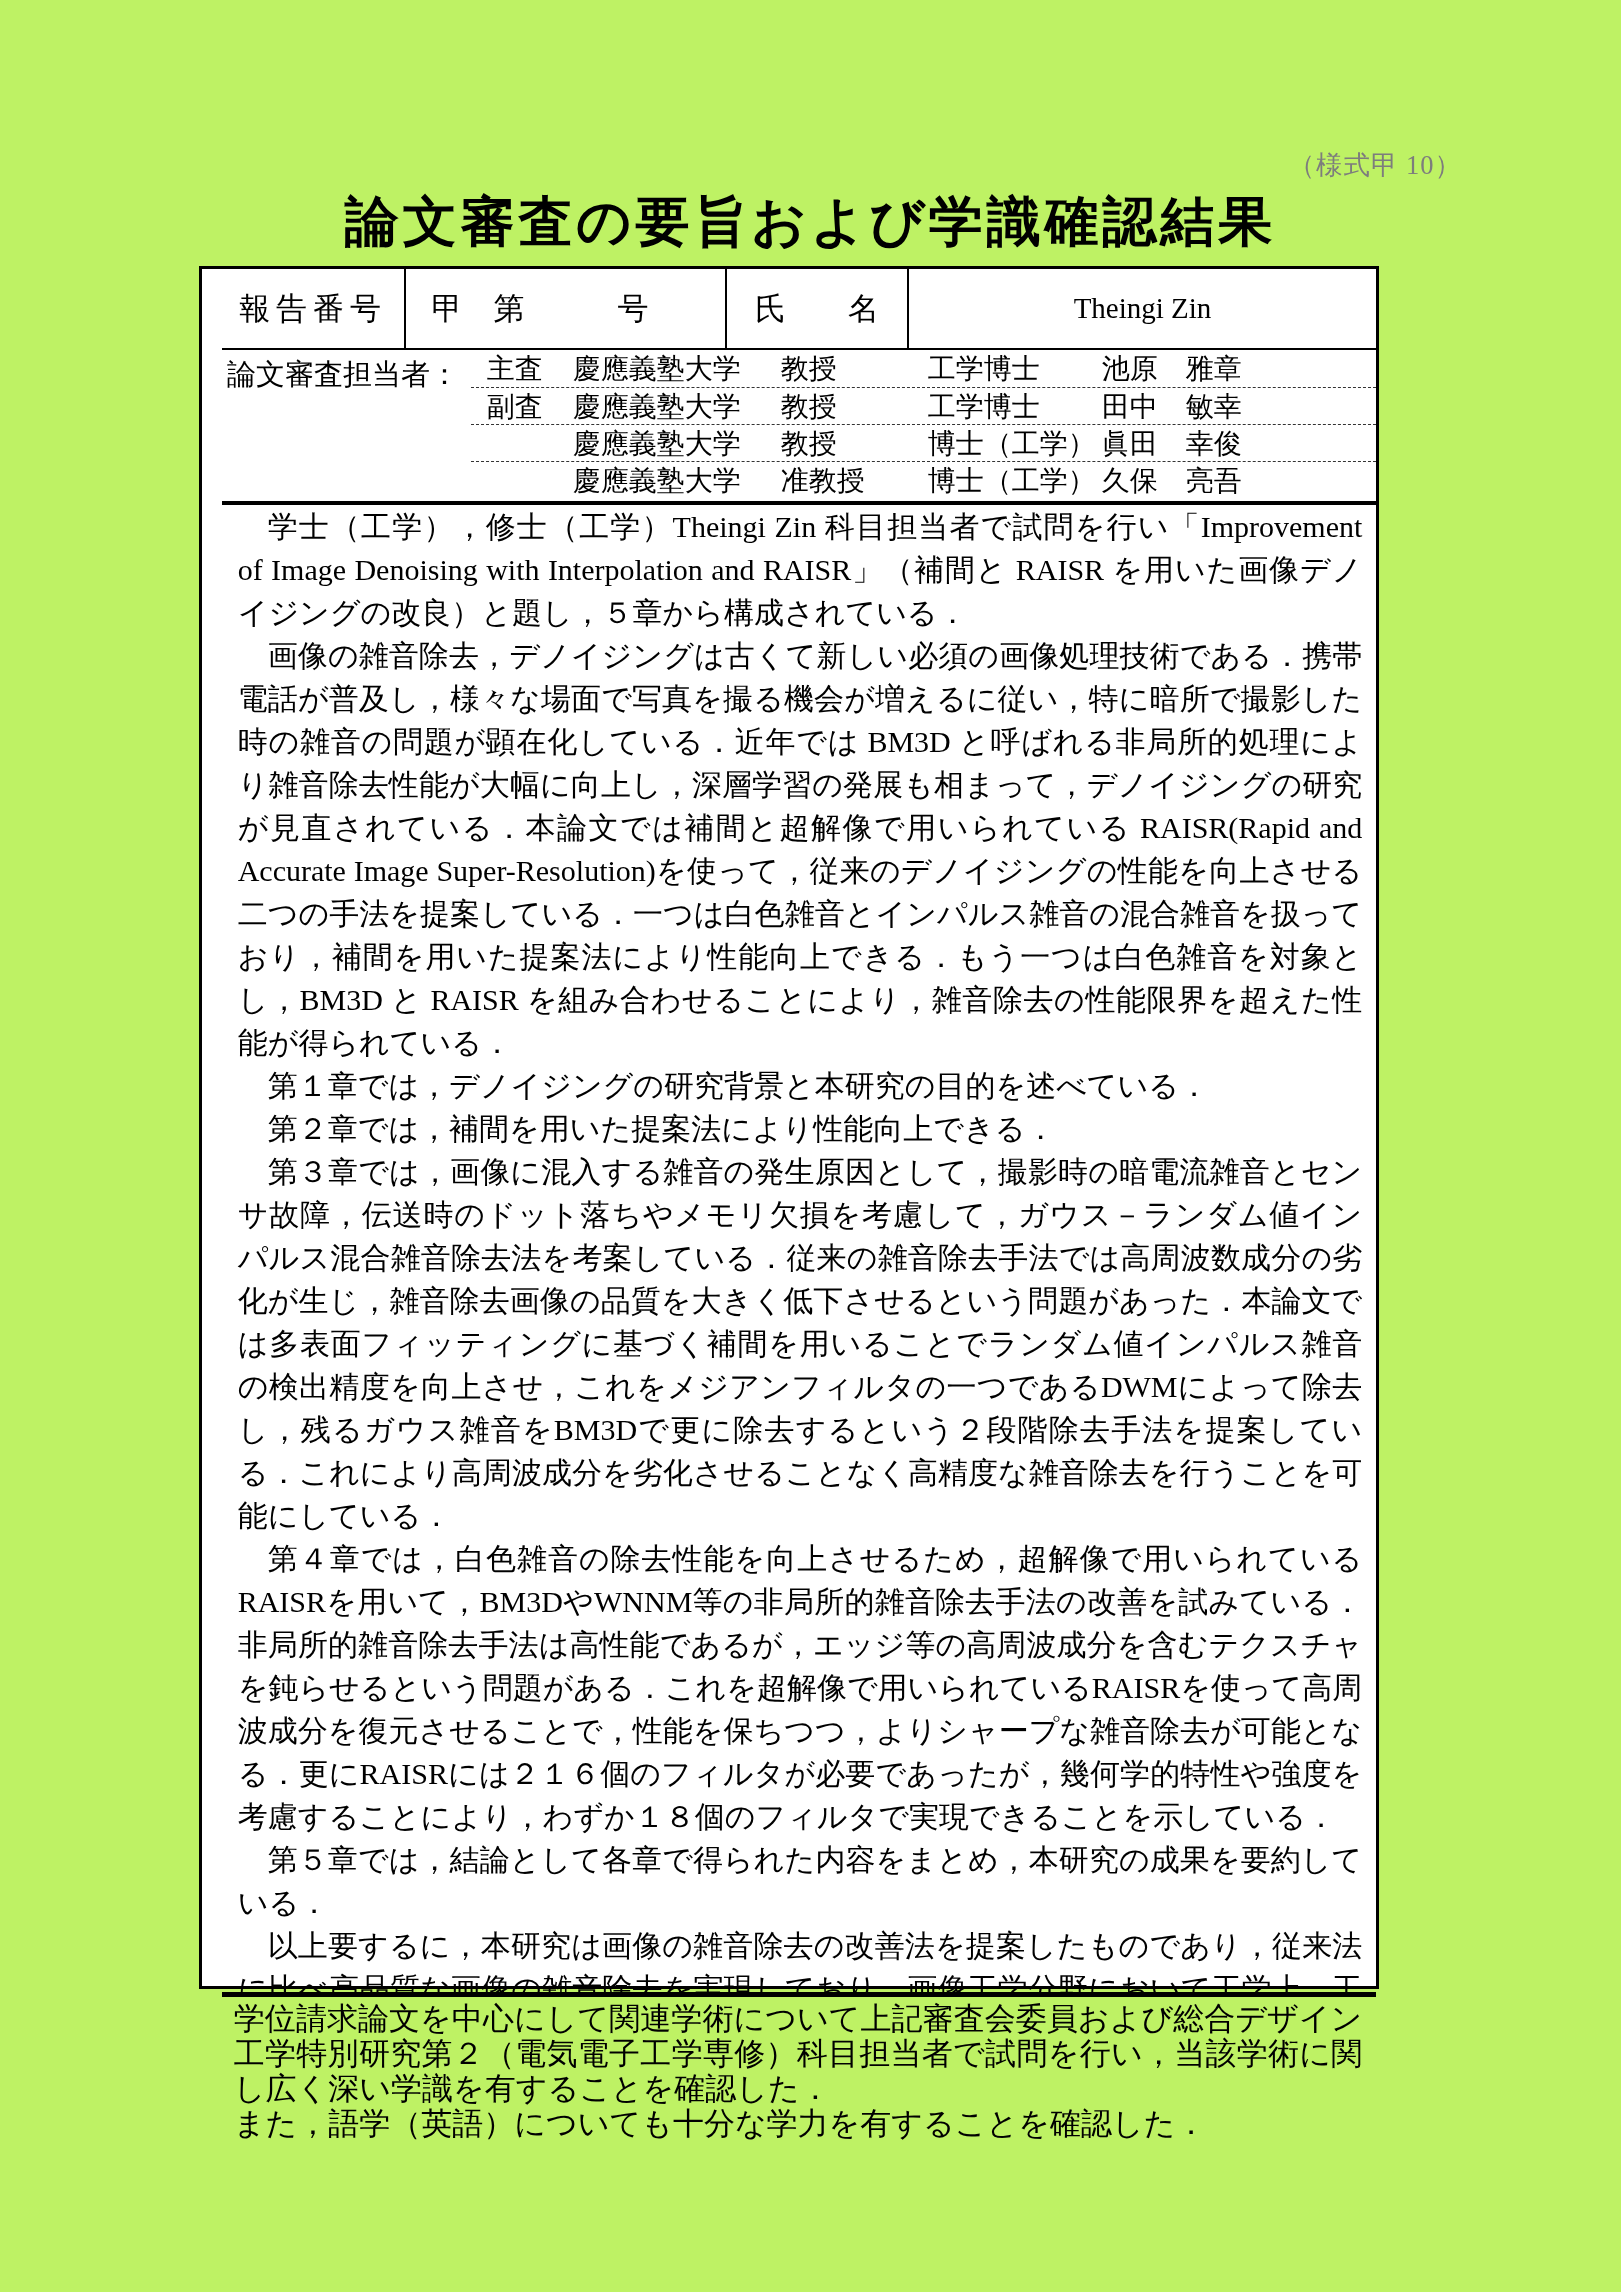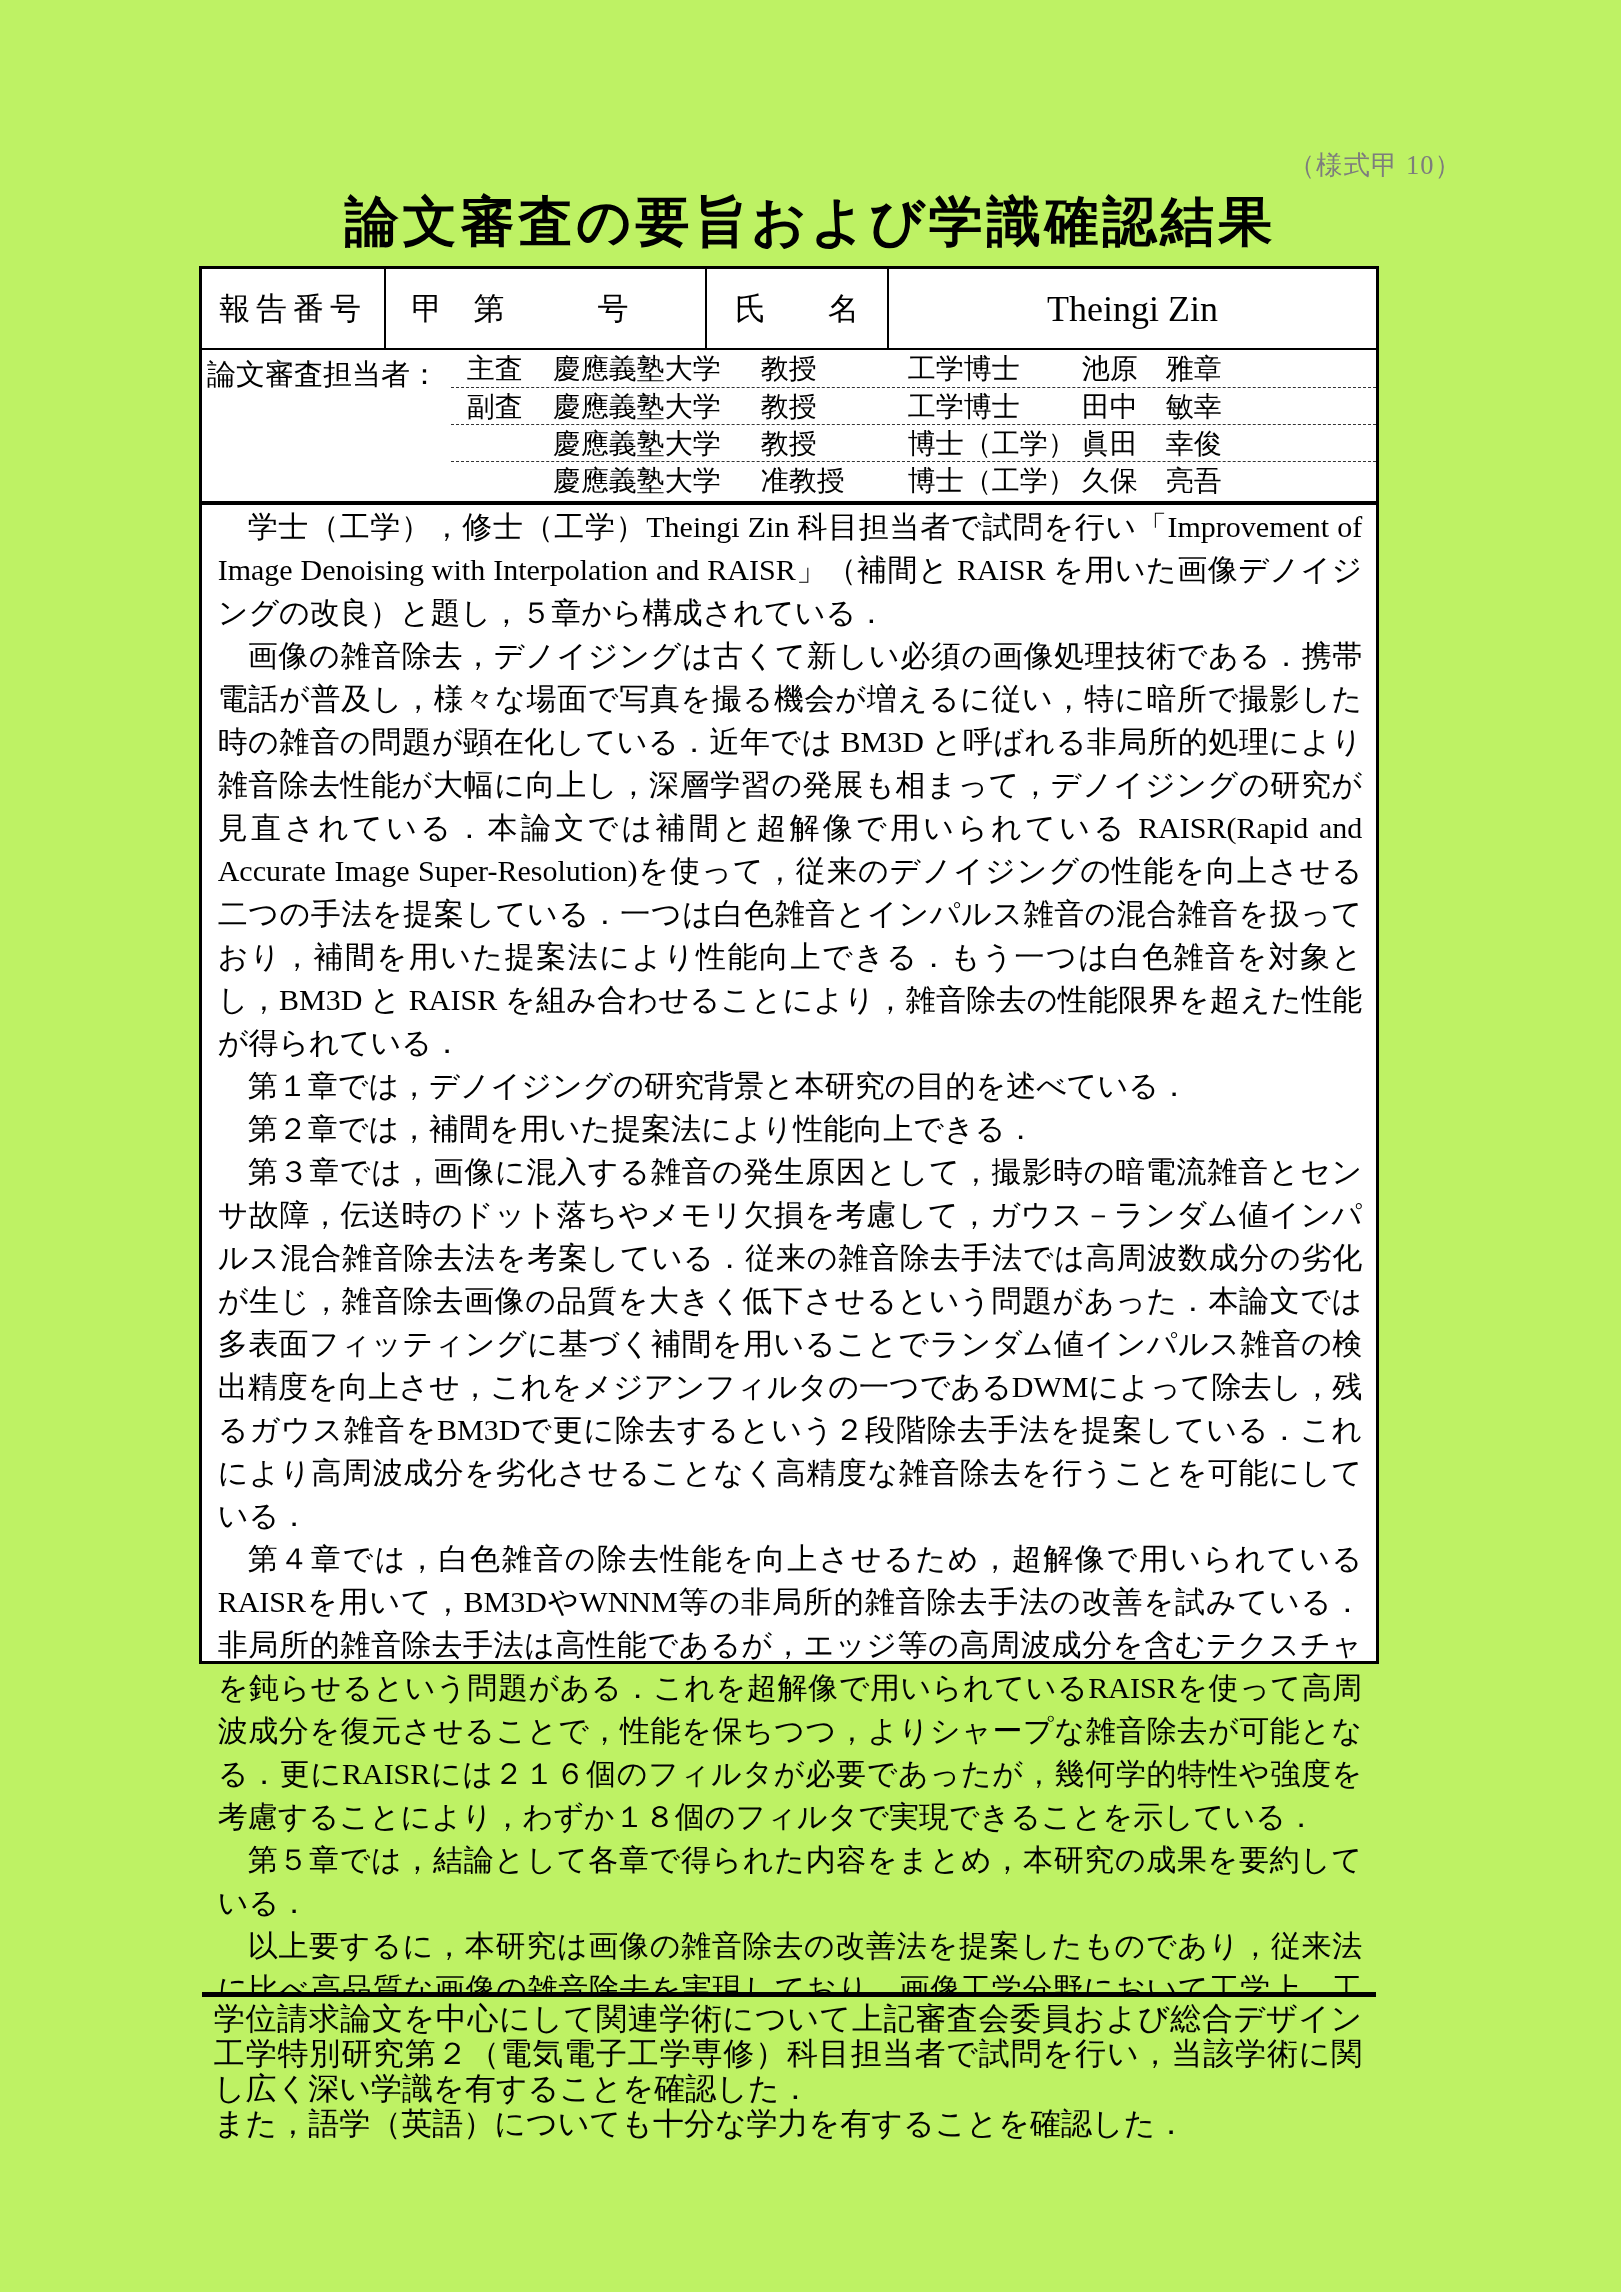--- a/index.html
+++ b/index.html
@@ -25,40 +25,41 @@
     top: 186px; left: 0;
     width: 100%;
     text-align: center;
     font-size: 54px;
     font-weight: bold;
     letter-spacing: 3.9px;
   }
   .sheet {
     position: absolute;
     left: 199px; top: 266px;
-    width: 1180px; height: 1398px;
+    width: 1180px; height: 1723px;
     border: 3.9px solid #000;
     background: #fff;
+    padding-left: 20px;
   }
   
   .row-head {
     display: flex;
     height: 81px;
     border-bottom: 2.9px solid #000;
   }
   .cell {
     display: flex;
     align-items: center;
     justify-content: center;
     font-size: 31px;
   }
   .c1 { width: 184px; border-right: 2px solid #000; letter-spacing: 5.9px; }
   .c2 { width: 321px; border-right: 2px solid #000; justify-content: flex-start; padding-left: 25.5px; }
   .c3 { width: 182px; border-right: 2px solid #000; }
-  .c4 { flex: 1; font-size: 36px; }
+  .c4 { flex: 1; font-size: 29px; }
   
   .reviewers {
     position: relative;
     height: 155px;
     border-bottom: 4.9px solid #000;
   }
   .rev-label {
     position: absolute;
     left: 4.9px; top: 4.9px;
     font-size: 29px;

